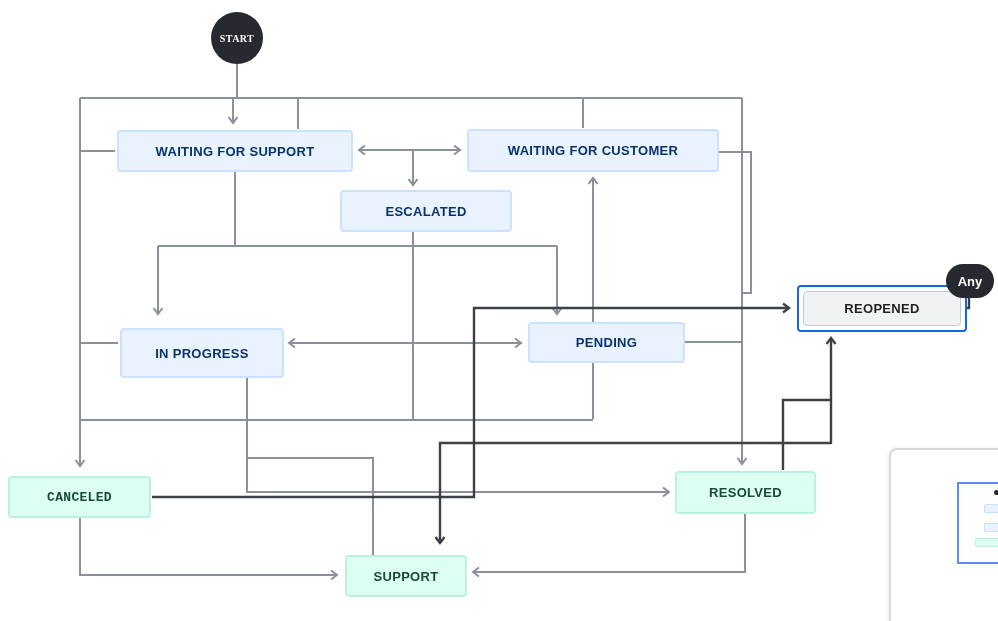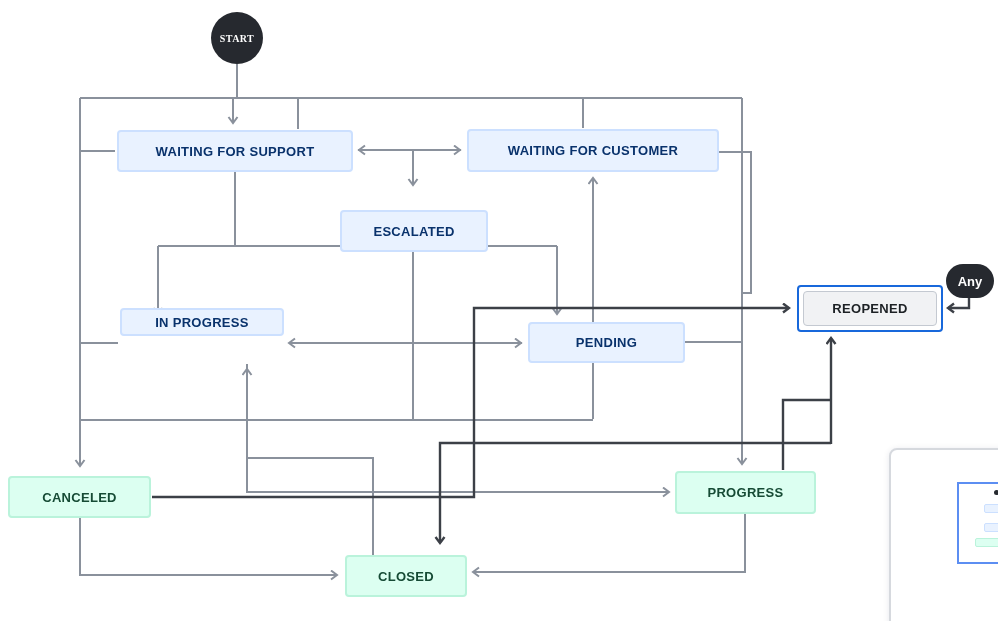--- a/index.html
+++ b/index.html
@@ -37,25 +37,25 @@
     border:1px solid var(--selected-inner-border,#C4C9D1);
     border-radius:4px;
     color:var(--selected-text,#1D2125);
   }
   #n-start{
     left:211px; top:12px; width:52px; height:52px; border-radius:50%;
     background:var(--dark-chip,#26292F); color:#fff; font-size:10px; letter-spacing:.4px;font-family:Liberation Serif, serif;
   }
   #n-wfs{left:117px; top:130px; width:236px; height:42px;}
   #n-wfc{left:467px; top:129px; width:252px; height:43px;}
-  #n-esc{left:340px; top:190px; width:148px; height:42px;margin-top:20px;}
-  #n-inp{left:120px; top:308px; width:164px; height:28px;}
+  #n-esc{left:340px; top:190px; width:172px; height:42px;}
+  #n-inp{left:120px; top:328px; width:164px; height:50px;}
   #n-pen{left:528px; top:322px; width:157px; height:41px;}
-  #n-reo{left:797px; top:285px; width:146px; height:47px;}
-  #n-can{left:8px;  top:476px; width:143px; height:42px;}
+  #n-reo{left:797px; top:285px; width:170px; height:47px;}
+  #n-can{left:8px;  top:476px; width:143px; height:42px;font-family:Liberation Mono, monospace;}
   #n-res{left:675px; top:471px; width:141px; height:43px;}
   #n-clo{left:345px; top:555px; width:122px; height:42px;}
   .any-badge{
     position:absolute; left:946px; top:264px; width:48px; height:34px;
     background:var(--dark-chip,#26292F); color:#ffffff; border-radius:17px;
     display:flex; align-items:center; justify-content:center;
     font-weight:bold; font-size:13px; cursor:pointer;
   }
   .minimap{
     position:absolute; left:889px; top:448px; width:120px; height:185px;
@@ -151,25 +151,25 @@
     <div class="inner">
       <span>REOPENED</span>
     </div>
   </div>
 
   <div class="node green" id="n-can">
     <span>CANCELED</span>
   </div>
 
   <div class="node green" id="n-res">
-    <span>PROGRESS</span>
+    <span>RESOLVED</span>
   </div>
 
   <div class="node green" id="n-clo">
-    <span>CLOSED</span>
+    <span>SUPPORT</span>
   </div>
 
   <div class="any-badge">
     <span>Any</span>
   </div>
 
   <div class="minimap">
     <div class="viewport">
       <div class="mm-dot"></div>
       <div class="mm-bar mm-b1"></div>

